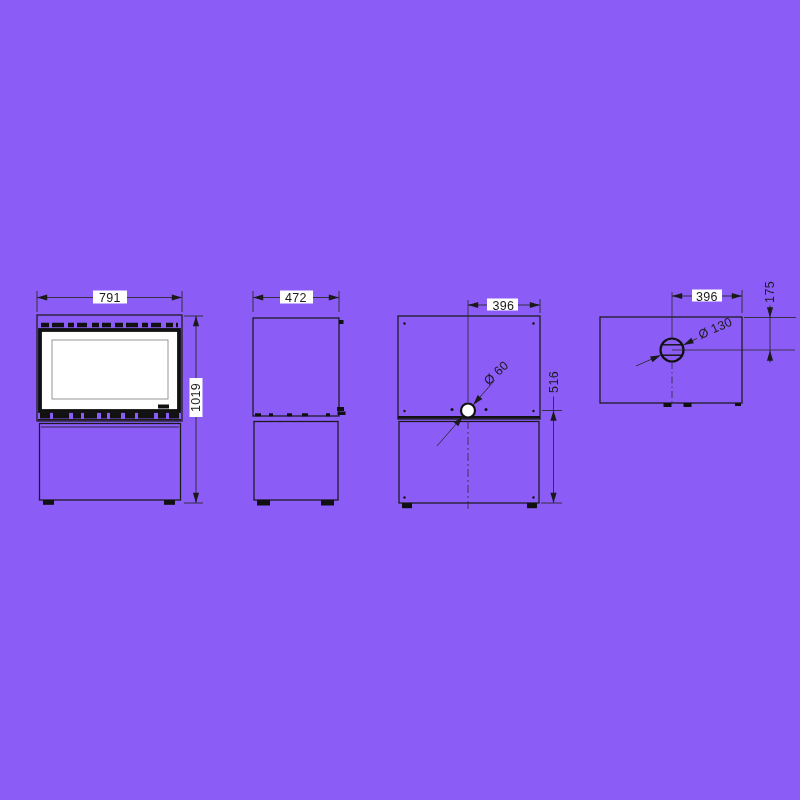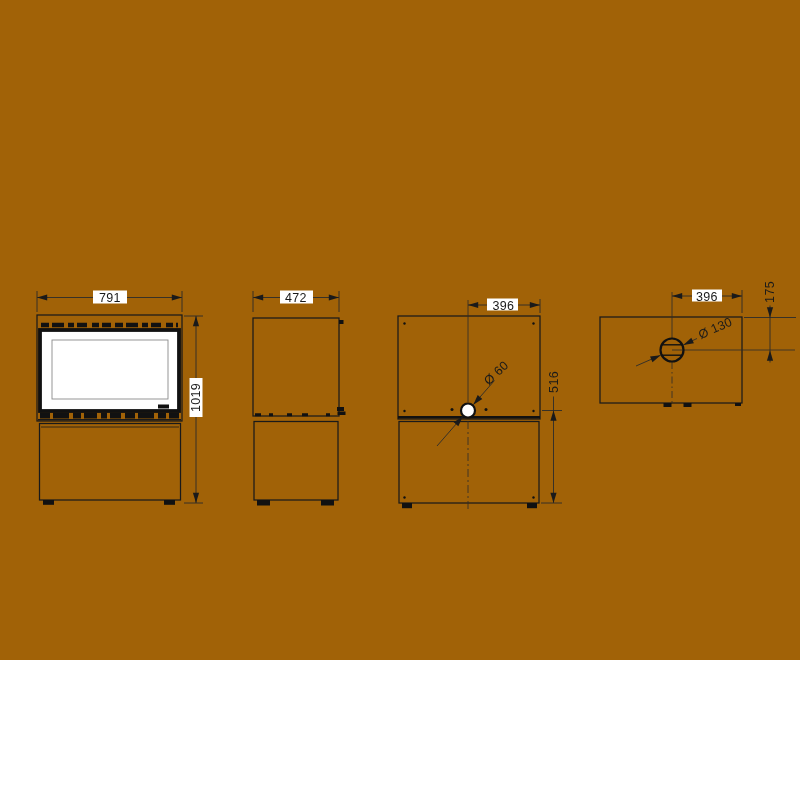--- a/index.html
+++ b/index.html
@@ -6,22 +6,22 @@
     margin: 0;
     padding: 0;
     background: #ffffff;
     width: 800px;
     height: 800px;
     overflow: hidden;
   }
   .stage {
     position: relative;
     width: 800px;
-    height: 660px;
-    background: #a16207;
+    height: 800px;
+    background: #8b5cf6;
   }
   svg { display: block; }
   svg text {
     font-family: "Liberation Sans", "DejaVu Sans", sans-serif;
     font-size: 12.5px;
     fill: #1a1a1a;
     letter-spacing: 0.3px;
   }
   .ol  { fill: none; stroke: #1a1a1a; stroke-width: 1.25; }  
   .ol2 { fill: none; stroke: #1a1a1a; stroke-width: 1.6;  }

